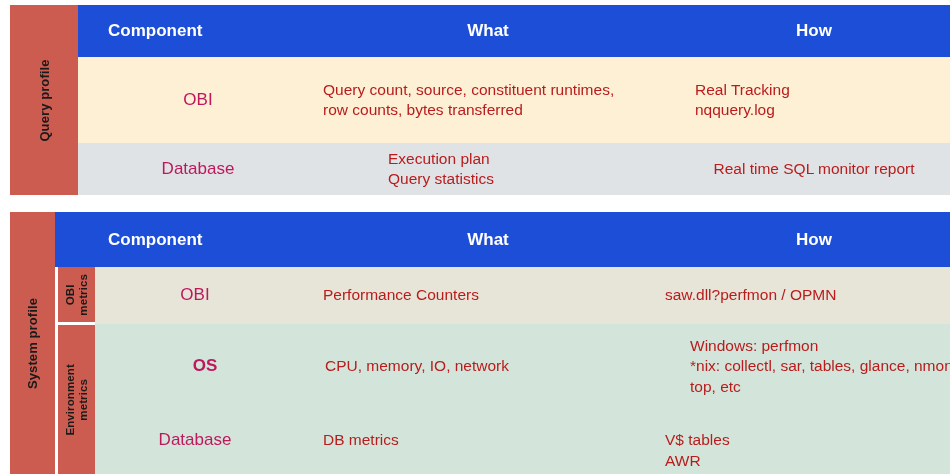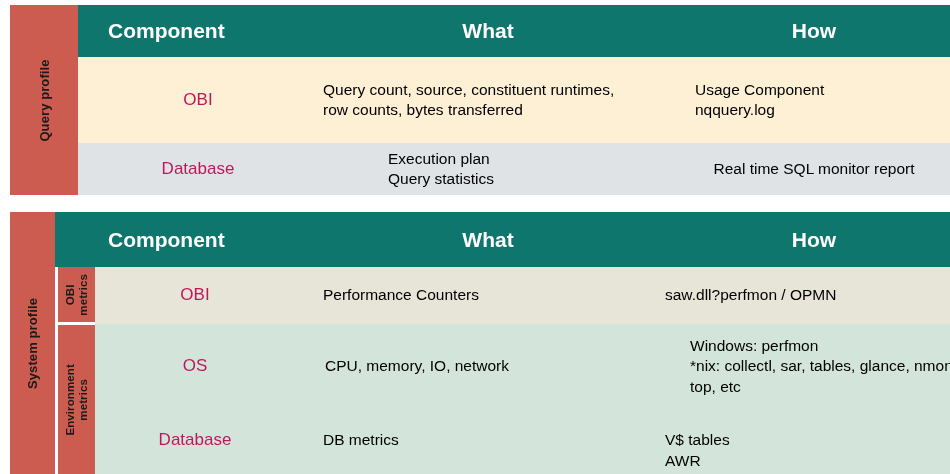--- a/index.html
+++ b/index.html
@@ -44,45 +44,45 @@
   .profile-bar.small { font-size: 11.5px; }
   .profile-bar.small .vtext {
     transform: rotate(-90deg);
     text-align: center;
     white-space: pre-line;
     line-height: 1.12;
   }
 
   .hdr {
     position: absolute;
-    background: #0f766e;
+    background: #1d4ed8;
     color: #ffffff;
     font-weight: bold;
-    font-size: 21px;
+    font-size: 17px;
   }
   .hdr .cell {
     position: absolute;
     top: 0; bottom: 0;
     display: flex;
     align-items: center;
   }
   .hdr .cell.center { justify-content: center; }
 
   .row {
     position: absolute;
   }
   .row .cell {
     position: absolute;
     top: 0; bottom: 0;
     display: flex;
     flex-direction: column;
     justify-content: center;
     font-size: 15.5px;
     line-height: 1.32;
-    color: #000000;
+    color: #b91c1c;
   }
   .row .cell.center { align-items: center; text-align: center; }
   .row .cell.left   { align-items: flex-start; text-align: left; }
   .row .cell.comp   { font-size: 17px; color: #be185d; }
 
   .cream  { background: #fdf0d5; }
   .bluegr { background: #dfe3e6; }
   .beige  { background: #e7e4d8; }
   .mint   { background: #d3e5da; }
 
@@ -113,21 +113,21 @@
     </div>
 
     <div class="row cream" style="left:78px; top:57px; width:872px; height:86px;">
       <div class="cell comp center" style="left:0px; width:240px;">
         <span>OBI</span>
       </div>
       <div class="cell left" style="left:245px; width:300px;">
         <span>Query count, source, constituent runtimes, row counts, bytes transferred</span>
       </div>
       <div class="cell left" style="left:617px; width:255px;">
-        <span>Usage Component</span>
+        <span>Real Tracking</span>
         <span>nqquery.log</span>
       </div>
     </div>
 
     <div class="row bluegr" style="left:78px; top:143px; width:872px; height:52px;">
       <div class="cell comp center" style="left:0px; width:240px;">
         <span>Database</span>
       </div>
       <div class="cell left" style="left:310px; width:260px;">
         <span>Execution plan</span>
@@ -175,21 +175,21 @@
         <span>Performance Counters</span>
       </div>
       <div class="cell left" style="left:570px; width:285px;">
         <span>saw.dll?perfmon / OPMN</span>
       </div>
     </div>
 
     <div class="mint" style="position:absolute; left:95px; top:112px; width:855px; height:150px;"></div>
 
     <div class="row" style="left:95px; top:112px; width:855px; height:85px;">
-      <div class="cell comp center" style="left:0px; width:200px;">
+      <div class="cell comp center" style="left:10px; width:200px;font-weight:bold;">
         <span>OS</span>
       </div>
       <div class="cell left" style="left:230px; width:300px;">
         <span>CPU, memory, IO, network</span>
       </div>
       <div class="cell left" style="left:570px; width:280px;margin-left:25px;">
         <span>Windows: perfmon</span>
         <span>*nix: collectl, sar, tables, glance, nmon, top, etc</span>
       </div>
     </div>

